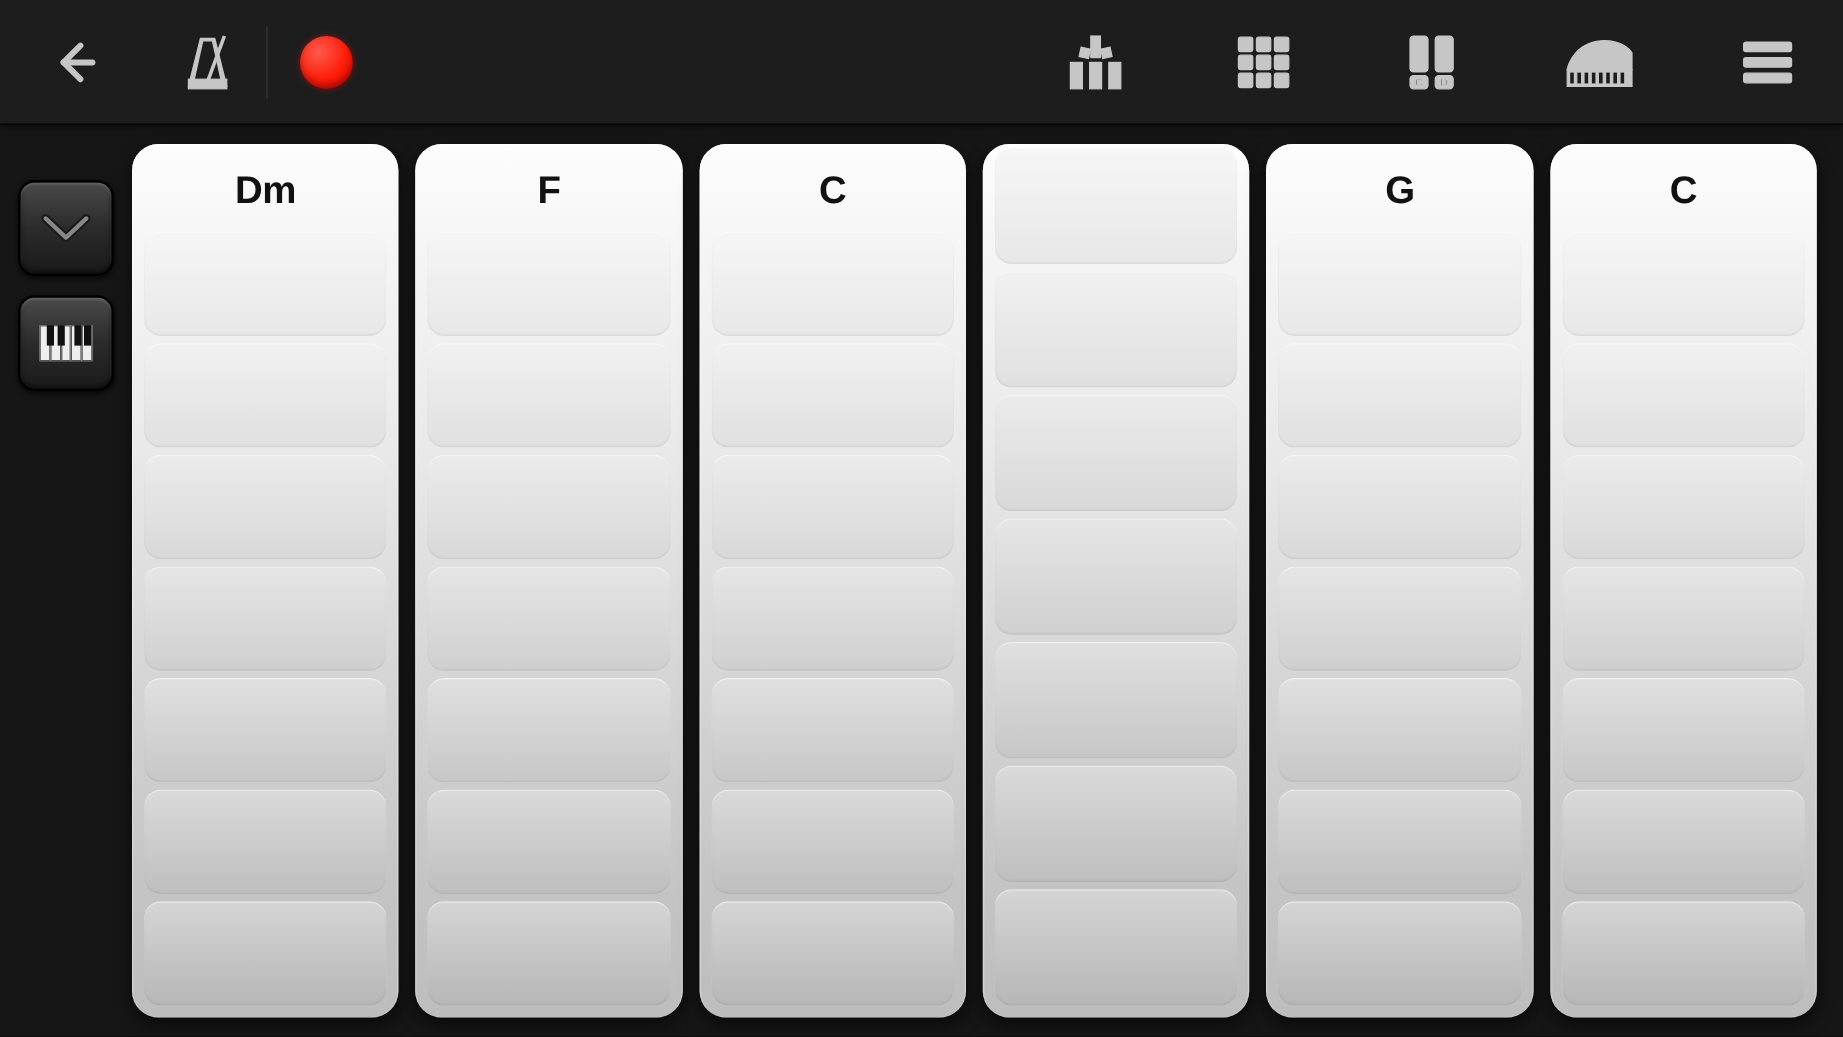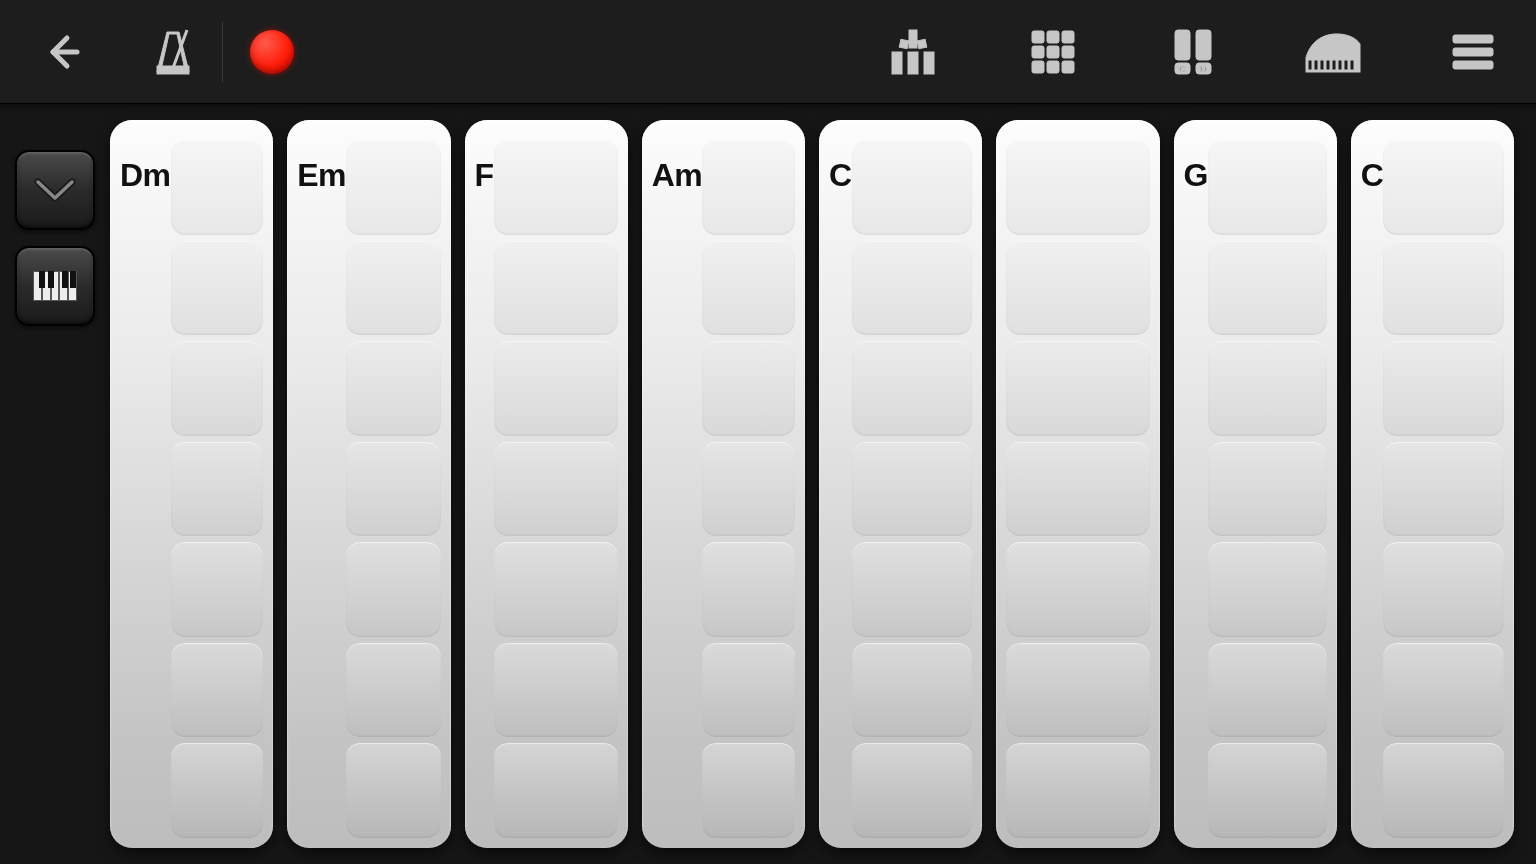--- a/index.html
+++ b/index.html
@@ -18,21 +18,21 @@
 
   
   .body{flex:1;display:flex;position:relative;padding-top:16px;}
 
   
   .side{width:110px;display:flex;flex-direction:column;align-items:center;padding-top:30px;gap:16px;}
   .sidebtn{width:80px;height:80px;border-radius:14px;background:linear-gradient(180deg,#4a4a4a 0%,#2b2b2b 50%,#1a1a1a 100%);border:2px solid #000;box-shadow:inset 0 2px 2px rgba(255,255,255,.15),inset 0 -2px 4px rgba(0,0,0,.5),0 2px 4px rgba(0,0,0,.6);display:flex;align-items:center;justify-content:center;cursor:pointer;}
 
   
   .strips{flex:1;display:flex;gap:14px;padding-right:22px;padding-bottom:16px;}
-  .strip{flex:1;background:linear-gradient(180deg,#fdfdfd 0%,#f5f5f5 12%,#e9e9e9 35%,#d6d6d6 60%,#c4c4c4 85%,#bdbdbd 100%);border-radius:22px;box-shadow:0 6px 14px rgba(0,0,0,.55),inset 0 1px 2px #fff;padding:20px 10px 10px 10px;display:flex;flex-direction:row;cursor:pointer;}
+  .strip{flex:1;background:linear-gradient(180deg,#fdfdfd 0%,#f5f5f5 12%,#e9e9e9 35%,#d6d6d6 60%,#c4c4c4 85%,#bdbdbd 100%);border-radius:22px;box-shadow:0 6px 14px rgba(0,0,0,.55),inset 0 1px 2px #fff;padding:3px 10px 10px 10px;display:flex;flex-direction:column;cursor:pointer;}
   .chord-label{height:70px;display:flex;align-items:center;justify-content:center;font-size:32px;font-weight:700;color:#111;letter-spacing:-0.5px;}
   .segments{flex:1;display:flex;flex-direction:column;gap:6px;}
   .seg{flex:1;border-radius:14px;background:linear-gradient(180deg,rgba(255,255,255,.35),rgba(0,0,0,.04));box-shadow:inset 0 1px 1px rgba(255,255,255,.6),inset 0 -1px 2px rgba(0,0,0,.08);}
   .seg.s1{background-color:#f1f1f1;}
   .seg.s2{background-color:#e9e9e9;}
   .seg.s3{background-color:#e1e1e1;}
   .seg.s4{background-color:#d8d8d8;}
   .seg.s5{background-color:#cfcfcf;}
   .seg.s6{background-color:#c6c6c6;}
   .seg.s7{background-color:#bebebe;}
@@ -162,45 +162,21 @@
             <div class="seg s1"></div>
             <div class="seg s2"></div>
             <div class="seg s3"></div>
             <div class="seg s4"></div>
             <div class="seg s5"></div>
             <div class="seg s6"></div>
             <div class="seg s7"></div>
           </div>
         </div>
         <div class="strip">
-          <div class="chord-label">Em</div>
-          <div class="segments">
-            <div class="seg s1"></div>
-            <div class="seg s2"></div>
-            <div class="seg s3"></div>
-            <div class="seg s4"></div>
-            <div class="seg s5"></div>
-            <div class="seg s6"></div>
-            <div class="seg s7"></div>
-          </div>
-        </div>
-        <div class="strip">
           <div class="chord-label">F</div>
-          <div class="segments">
-            <div class="seg s1"></div>
-            <div class="seg s2"></div>
-            <div class="seg s3"></div>
-            <div class="seg s4"></div>
-            <div class="seg s5"></div>
-            <div class="seg s6"></div>
-            <div class="seg s7"></div>
-          </div>
-        </div>
-        <div class="strip">
-          <div class="chord-label">Am</div>
           <div class="segments">
             <div class="seg s1"></div>
             <div class="seg s2"></div>
             <div class="seg s3"></div>
             <div class="seg s4"></div>
             <div class="seg s5"></div>
             <div class="seg s6"></div>
             <div class="seg s7"></div>
           </div>
         </div>

